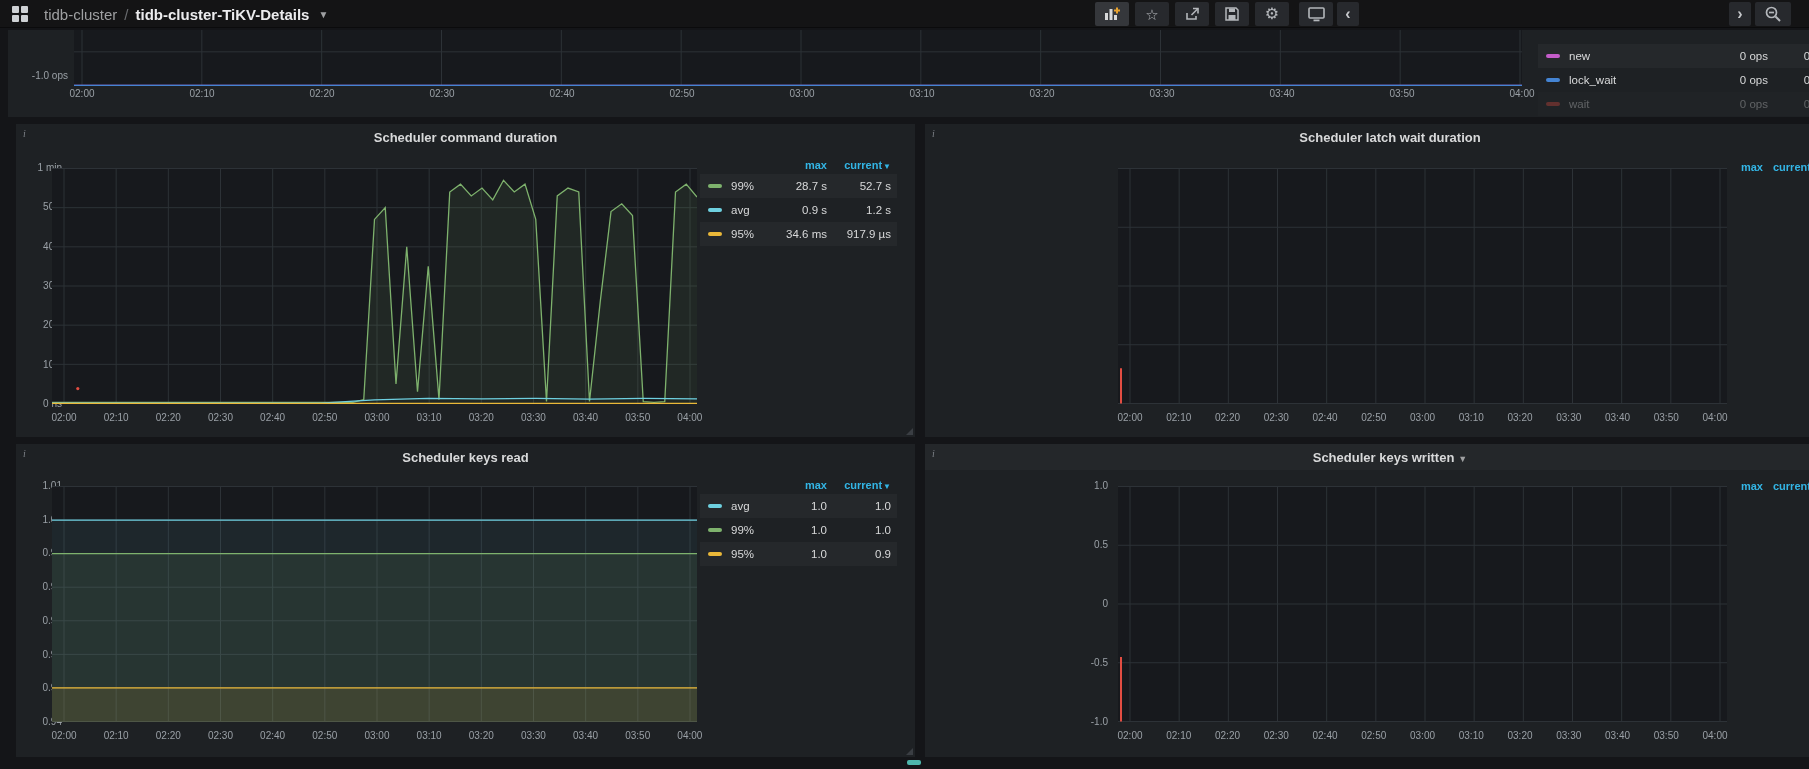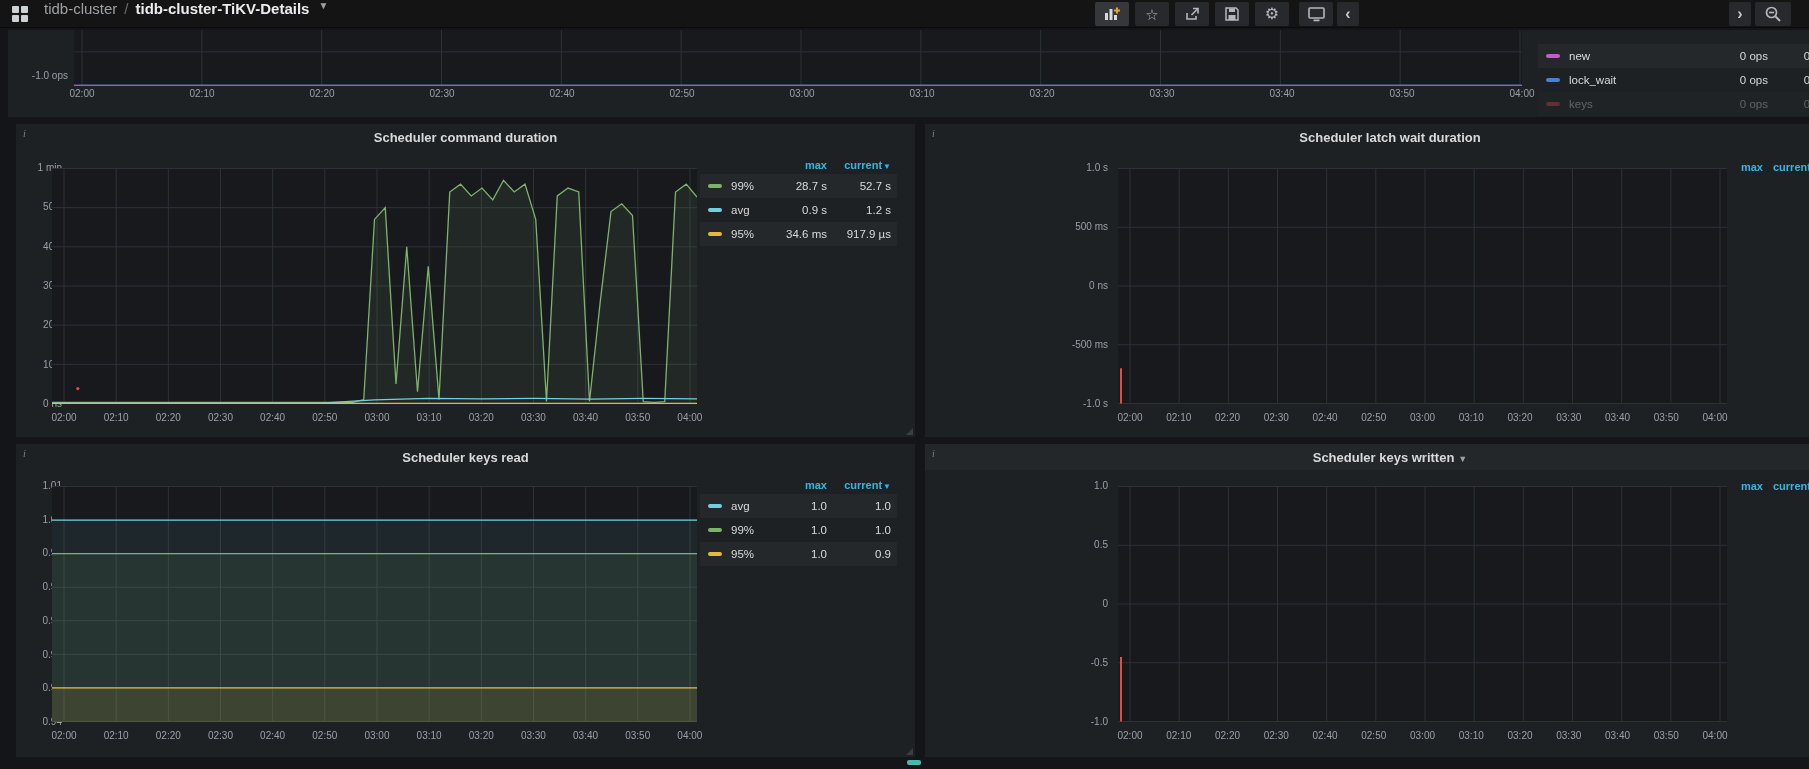--- a/index.html
+++ b/index.html
@@ -6,21 +6,21 @@
     --page:#141518; --panel:#1e2124; --plotbg:#17191d; --grid:#2d3237;
     --txtdim:#9aa0a6; --txt:#d8d9da; --blue:#33b5e5; --btn:#27292d; --btnlite:#35373b;
   }
   *{box-sizing:border-box;margin:0;padding:0}
   html,body{width:1809px;height:769px;overflow:hidden;background:var(--page);
     font-family:"Liberation Sans",sans-serif;position:relative;color:var(--txt)}
   .abs{position:absolute}
   
   .topbar{position:absolute;left:0;top:0;width:1809px;height:28px;background:#141415;border-bottom:1px solid #0b0b0c}
   .appsbtn{position:absolute;left:12px;top:5px;width:24px;height:18px;display:flex;align-items:center;cursor:pointer}
-  .crumbs{position:absolute;left:44px;top:0;height:28px;display:flex;font-size:15px;gap:7px}
+  .crumbs{position:absolute;left:44px;top:0;height:28px;display:flex;align-items:center;font-size:15px;gap:7px}
   .crumb-dash{color:#9fa0a2}
   .crumb-sep{color:#6a6c6f}
   .crumb-page{color:#ececee;font-weight:600}
   .crumb-caret{color:#9fa0a2;font-size:10px;margin-left:2px}
   .tbtn{position:absolute;top:2px;height:24px;width:34px;background:var(--btn);border-radius:2px;
     display:flex;align-items:center;justify-content:center;color:#b4b7bb;cursor:pointer}
   .tbtn svg{display:block}
   .timebox{position:absolute;top:2px;left:1361px;width:366px;height:24px;background:#222428;border-radius:2px;
     display:flex;align-items:center;justify-content:center;gap:7px;font-size:13px;color:#a9b0b6;cursor:pointer}
   
@@ -167,21 +167,21 @@
       <span class="lcur">0 ops</span>
     </div>
     <div class="lrow">
       <span class="sw" style="background:#4484d3"></span>
       <span class="lname">lock_wait</span>
       <span class="lmax">0 ops</span>
       <span class="lcur">0 ops</span>
     </div>
     <div class="lrow stripe dim">
       <span class="sw" style="background:#e24d42"></span>
-      <span class="lname">keys</span>
+      <span class="lname">wait</span>
       <span class="lmax">0 ops</span>
       <span class="lcur">0 ops</span>
     </div>
   </div>
 </div>
 
 <div class="panel" style="left:16px;top:124px;width:899px;height:313px">
   <span class="pinfo">i</span>
   <div class="ptitle"><span>Scheduler command duration</span></div>
   <div class="yticks" style="left:0;top:38px;width:46px;height:248px">
@@ -262,27 +262,20 @@
       <span class="lmax">34.6 ms</span>
       <span class="lcur">917.9 µs</span>
     </div>
   </div>
   <div class="resize"></div>
 </div>
 
 <div class="panel" style="left:925px;top:124px;width:930px;height:313px">
   <span class="pinfo">i</span>
   <div class="ptitle"><span>Scheduler latch wait duration</span></div>
-  <div class="yticks" style="left:113px;top:38px;width:70px;height:248px">
-      <span>1.0 s</span>
-      <span>500 ms</span>
-      <span>0 ns</span>
-      <span>-500 ms</span>
-      <span>-1.0 s</span>
-    </div>
   <div class="plot" style="left:193px;top:44px;width:609px;height:236px">
       <svg width="609" height="236">
         <line x1="12" y1="0" x2="12" y2="236" stroke="#2d3237" stroke-width="1"></line>
         <line x1="61.166666666666664" y1="0" x2="61.166666666666664" y2="236" stroke="#2d3237" stroke-width="1"></line>
         <line x1="110.33333333333333" y1="0" x2="110.33333333333333" y2="236" stroke="#2d3237" stroke-width="1"></line>
         <line x1="159.5" y1="0" x2="159.5" y2="236" stroke="#2d3237" stroke-width="1"></line>
         <line x1="208.66666666666666" y1="0" x2="208.66666666666666" y2="236" stroke="#2d3237" stroke-width="1"></line>
         <line x1="257.8333333333333" y1="0" x2="257.8333333333333" y2="236" stroke="#2d3237" stroke-width="1"></line>
         <line x1="307" y1="0" x2="307" y2="236" stroke="#2d3237" stroke-width="1"></line>
         <line x1="356.16666666666663" y1="0" x2="356.16666666666663" y2="236" stroke="#2d3237" stroke-width="1"></line>

